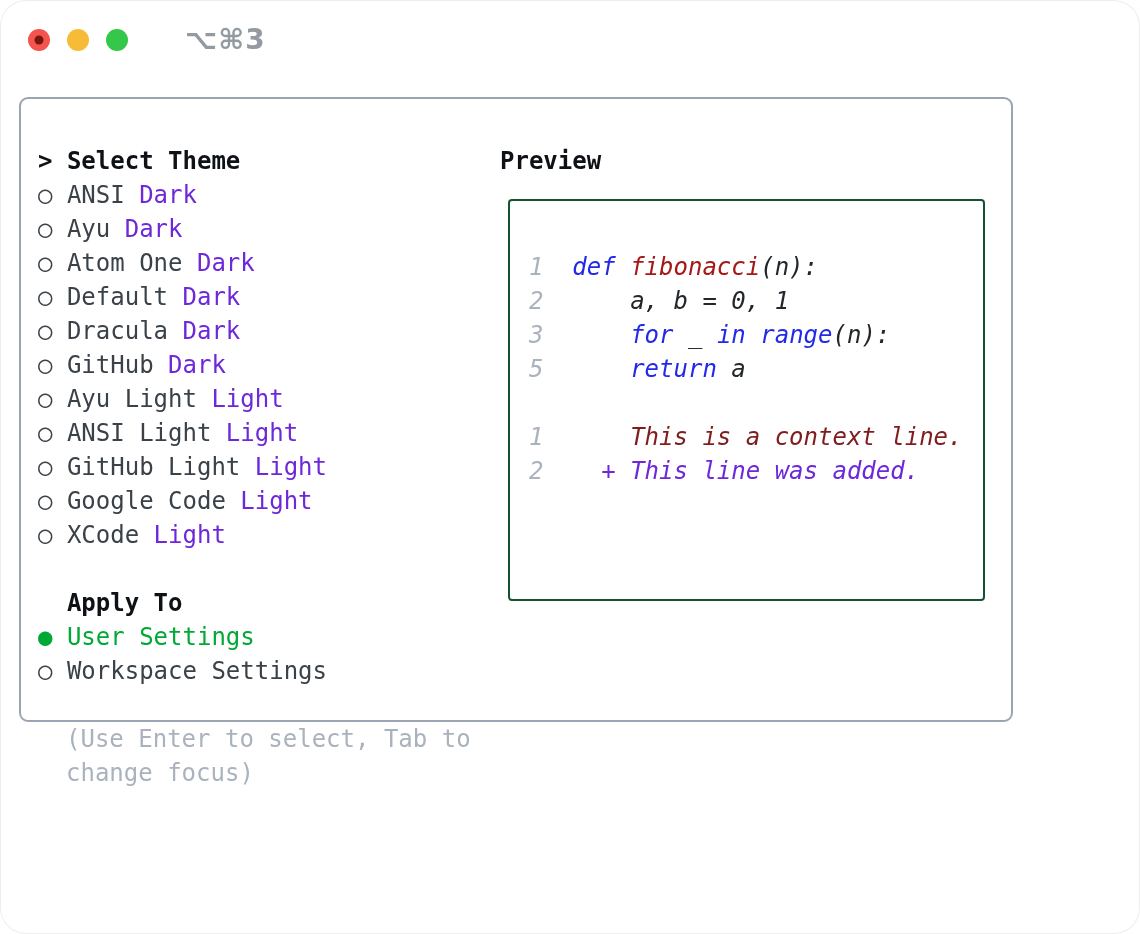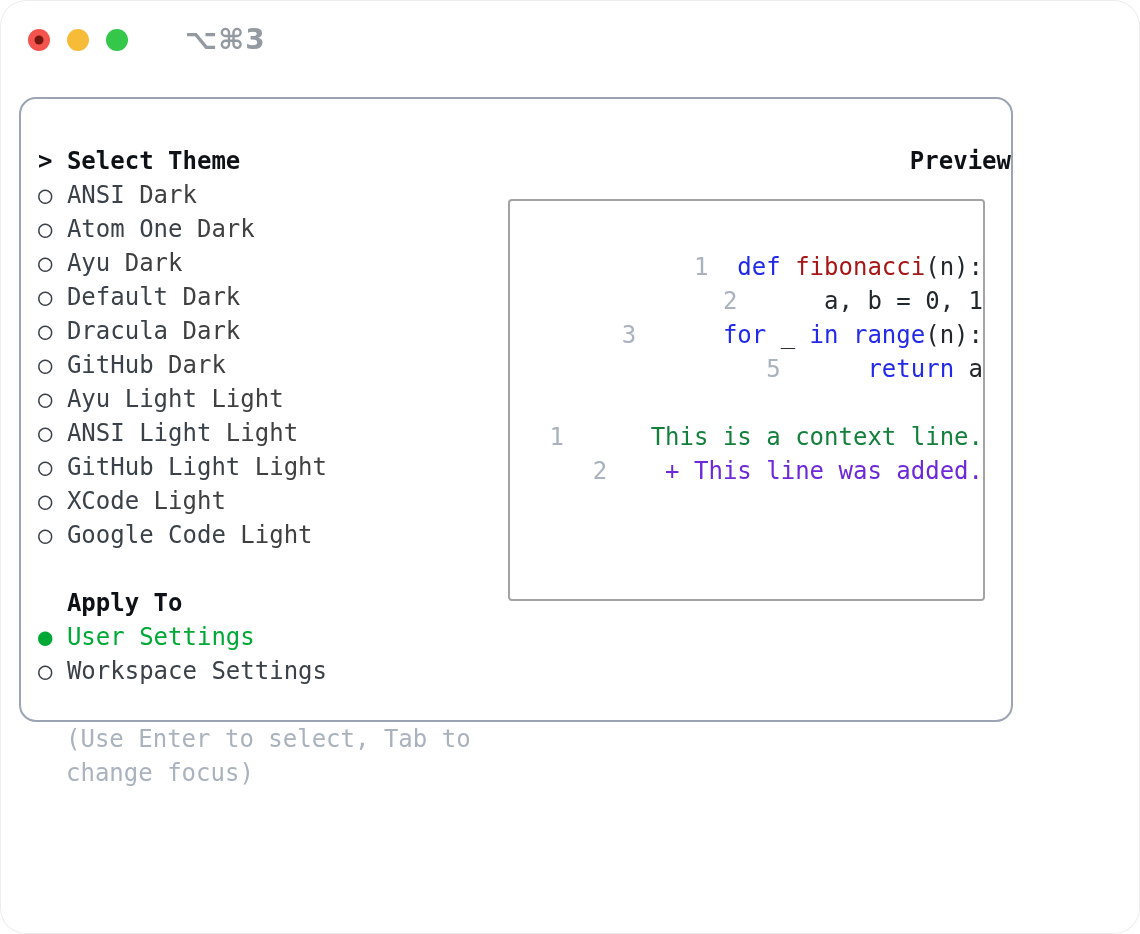--- a/index.html
+++ b/index.html
@@ -19,47 +19,47 @@
   .tl-yellow{background:#F7BC37;}
   .tl-green{background:#34C749;}
   .tl-inner{position:absolute;left:50%;top:50%;transform:translate(-50%,-50%);
     width:9px;height:9px;border-radius:50%;background:#73170F;}
   .shortcut{margin-left:40px;font-family:"DejaVu Sans", sans-serif;
     font-size:28px;font-weight:bold;color:#949AA1;letter-spacing:1px;line-height:1;}
 
   
   .panel{
     position:absolute;left:19px;top:97px;width:994px;height:625px;
-    border:2px solid #9AA4B2;border-radius:17px;box-sizing:border-box;
+    border:2px solid #9AA4B2;border-radius:9px;box-sizing:border-box;
   }
   .panel-content{position:absolute;left:0;top:0;right:0;bottom:0;
     padding:45px 0 0 17px;display:flex;}
 
   .left-col{width:462px;flex:none;}
-  .right-col{flex:1;text-align:right;}
+  .right-col{flex:1;}
 
   .row{white-space:pre;font-size:24px;line-height:34px;color:#3A4148;}
   .hdr{font-weight:bold;color:#0E1216;}
   .green{color:#00A935;}
-  .tvariant{color:#404040;}
+  .tvariant{color:#6d28d9;}
   .blank-row{height:34px;}
   .help-line{white-space:pre;font-size:24px;line-height:34px;color:#A9B2BD;margin-left:28px;}
 
   
   .preview-box{
     margin:21px 0 0 8px;width:477px;height:402px;
-    border:2px solid #a3a3a3;border-radius:4px;box-sizing:border-box;
-    padding:49px 0 0 7px;overflow:hidden;
+    border:2px solid #14532d;border-radius:4px;box-sizing:border-box;
+    padding:49px 0 0 19px;overflow:hidden;font-style:italic;
   }
   .pline{white-space:pre;font-size:24px;line-height:34px;}
   .ln{color:#A9B2BD;}
   .kw{color:#2329E8;}
   .fn{color:#A61717;}
   .code{color:#22272B;}
-  .ctx{color:#15803d;}
+  .ctx{color:#7f1d1d;}
   .del{color:#C53722;}
   .add{color:#6d28d9;}
 </style>
 </head>
 <body>
 
 <div class="window">
 
   <div class="titlebar">
     <span class="tl-dot tl-red">
@@ -71,30 +71,30 @@
   </div>
 
   <div class="panel">
     <div class="panel-content">
 
       <div class="left-col">
         <div class="row"><span class="hdr">&gt;</span><span class="hdr"> </span><span class="hdr">Select Theme</span></div>
 
         <div id="theme-list">
             <div class="row"><span>○</span><span> </span><span>ANSI</span><span class="tvariant"> Dark</span></div>
+            <div class="row"><span>○</span><span> </span><span>Ayu</span><span class="tvariant"> Dark</span></div>
             <div class="row"><span>○</span><span> </span><span>Atom One</span><span class="tvariant"> Dark</span></div>
-            <div class="row"><span>○</span><span> </span><span>Ayu</span><span class="tvariant"> Dark</span></div>
             <div class="row"><span>○</span><span> </span><span>Default</span><span class="tvariant"> Dark</span></div>
             <div class="row"><span>○</span><span> </span><span>Dracula</span><span class="tvariant"> Dark</span></div>
             <div class="row"><span>○</span><span> </span><span>GitHub</span><span class="tvariant"> Dark</span></div>
             <div class="row"><span>○</span><span> </span><span>Ayu Light</span><span class="tvariant"> Light</span></div>
             <div class="row"><span>○</span><span> </span><span>ANSI Light</span><span class="tvariant"> Light</span></div>
             <div class="row"><span>○</span><span> </span><span>GitHub Light</span><span class="tvariant"> Light</span></div>
+            <div class="row"><span>○</span><span> </span><span>Google Code</span><span class="tvariant"> Light</span></div>
             <div class="row"><span>○</span><span> </span><span>XCode</span><span class="tvariant"> Light</span></div>
-            <div class="row"><span>○</span><span> </span><span>Google Code</span><span class="tvariant"> Light</span></div>
           </div>
 
         <div class="blank-row"></div>
 
         <div class="row"><span class="hdr">  </span><span class="hdr">Apply To</span></div>
 
         <div id="apply-list">
             <div class="row"><span class="green">●</span><span> </span><span class="green">User Settings</span></div>
             <div class="row"><span>○</span><span> </span><span>Workspace Settings</span></div>
           </div>

